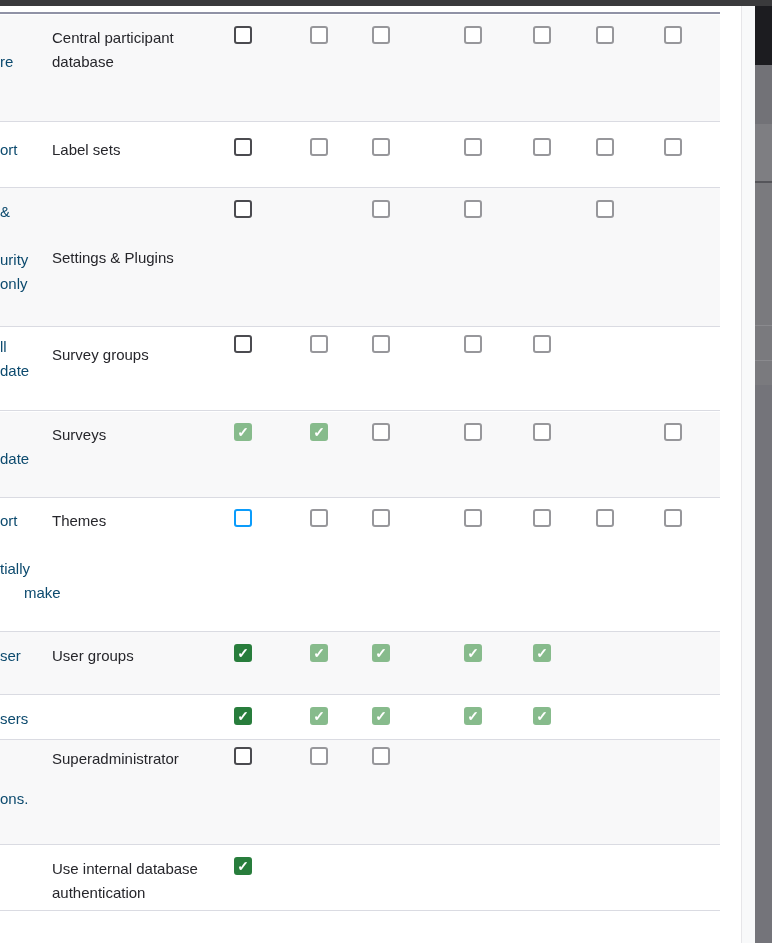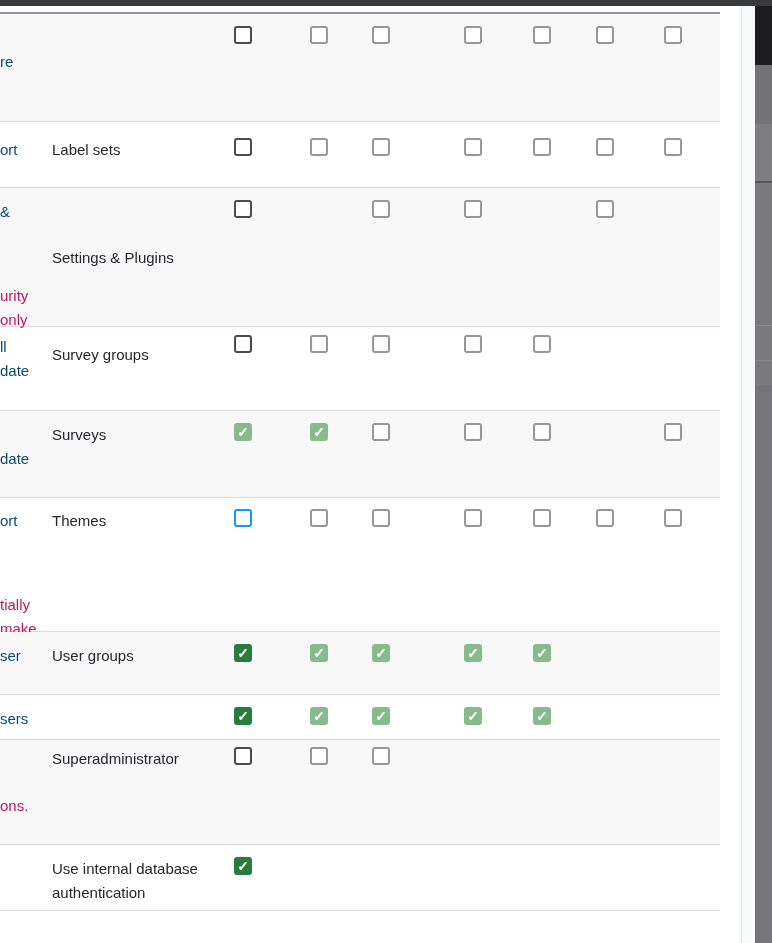--- a/index.html
+++ b/index.html
@@ -15,21 +15,21 @@
   .prow{position:absolute;left:0;width:720px;box-sizing:border-box;border-bottom:1px solid #dadbe2;}
   .prow.striped{background:#f8f8f9;}
   .pname{
     position:absolute;left:52px;width:160px;
     font-size:15px;line-height:24px;color:#26262b;
   }
   .frag{
     position:absolute;left:0;width:46px;overflow:visible;white-space:nowrap;
     font-size:15px;line-height:24px;color:#0c4a6e;
   }
-  .frag.danger{color:#be185d;margin-top:36px;}
+  .frag.danger{color:#0c4a6e;}
   
   .cb{
     position:absolute;width:18px;height:18px;box-sizing:border-box;
     border:2px solid #97979b;border-radius:3px;background:#ffffff;
     display:flex;align-items:center;justify-content:center;cursor:pointer;
   }
   .cb.strong{border-color:#4b4b50;}
   .cb.focus{border-color:#0b9cfb;}
   .cb.checked{background:#287d3c;border-color:#287d3c;}
   .cb.checked-light{background:#87bb8c;border-color:#87bb8c;}
@@ -57,20 +57,21 @@
 </style>
 </head>
 <body>
 
 <div id="canvas">
   <div class="topbar"></div>
   <div class="table-top-border"></div>
 
   <div id="rows-container">
       <div class="prow striped" style="top: 15px; height: 107px;">
+        <div class="pname" style="top: 11px;">Central participant database</div>
         <div class="frag" style="top: 35px;">re</div>
         <span class="cb strong" style="left: 234px; top: 11px;"></span>
         <span class="cb" style="left: 310px; top: 11px;"></span>
         <span class="cb" style="left: 372px; top: 11px;"></span>
         <span class="cb" style="left: 464px; top: 11px;"></span>
         <span class="cb" style="left: 533px; top: 11px;"></span>
         <span class="cb" style="left: 596px; top: 11px;"></span>
         <span class="cb" style="left: 664px; top: 11px;"></span>
       </div>
       <div class="prow" style="top: 122px; height: 66px;">
@@ -115,21 +116,21 @@
         </span>
         <span class="cb" style="left: 372px; top: 11px;"></span>
         <span class="cb" style="left: 464px; top: 11px;"></span>
         <span class="cb" style="left: 533px; top: 11px;"></span>
         <span class="cb" style="left: 664px; top: 11px;"></span>
       </div>
       <div class="prow" style="top: 497px; height: 135px;">
         <div class="pname" style="top: 12px;">Themes</div>
         <div class="frag" style="top: 12px;">ort</div>
         <div class="frag danger" style="top: 60px;">tially</div>
-        <div class="frag danger" style="top: 84px;">make</div>
+        <div class="frag danger" style="top: 84px; padding-left: 24px;">make</div>
         <span class="cb focus" style="left: 234px; top: 12px;"></span>
         <span class="cb" style="left: 310px; top: 12px;"></span>
         <span class="cb" style="left: 372px; top: 12px;"></span>
         <span class="cb" style="left: 464px; top: 12px;"></span>
         <span class="cb" style="left: 533px; top: 12px;"></span>
         <span class="cb" style="left: 596px; top: 12px;"></span>
         <span class="cb" style="left: 664px; top: 12px;"></span>
       </div>
       <div class="prow striped" style="top: 632px; height: 63px;">
         <div class="pname" style="top: 12px;">User groups</div>
@@ -163,21 +164,21 @@
         </span>
         <span class="cb checked-light" style="left: 464px; top: 12px;">
           <span class="tick">✓</span>
         </span>
         <span class="cb checked-light" style="left: 533px; top: 12px;">
           <span class="tick">✓</span>
         </span>
       </div>
       <div class="prow striped" style="top: 740px; height: 105px;">
         <div class="pname" style="top: 7px;">Superadministrator</div>
-        <div class="frag danger" style="top: 18px;">ons.</div>
+        <div class="frag danger" style="top: 47px;">ons.</div>
         <span class="cb strong" style="left: 234px; top: 7px;"></span>
         <span class="cb" style="left: 310px; top: 7px;"></span>
         <span class="cb" style="left: 372px; top: 7px;"></span>
       </div>
       <div class="prow" style="top: 845px; height: 66px;">
         <div class="pname" style="top: 12px;">Use internal database authentication</div>
         <span class="cb checked" style="left: 234px; top: 12px;">
           <span class="tick">✓</span>
         </span>
       </div>

